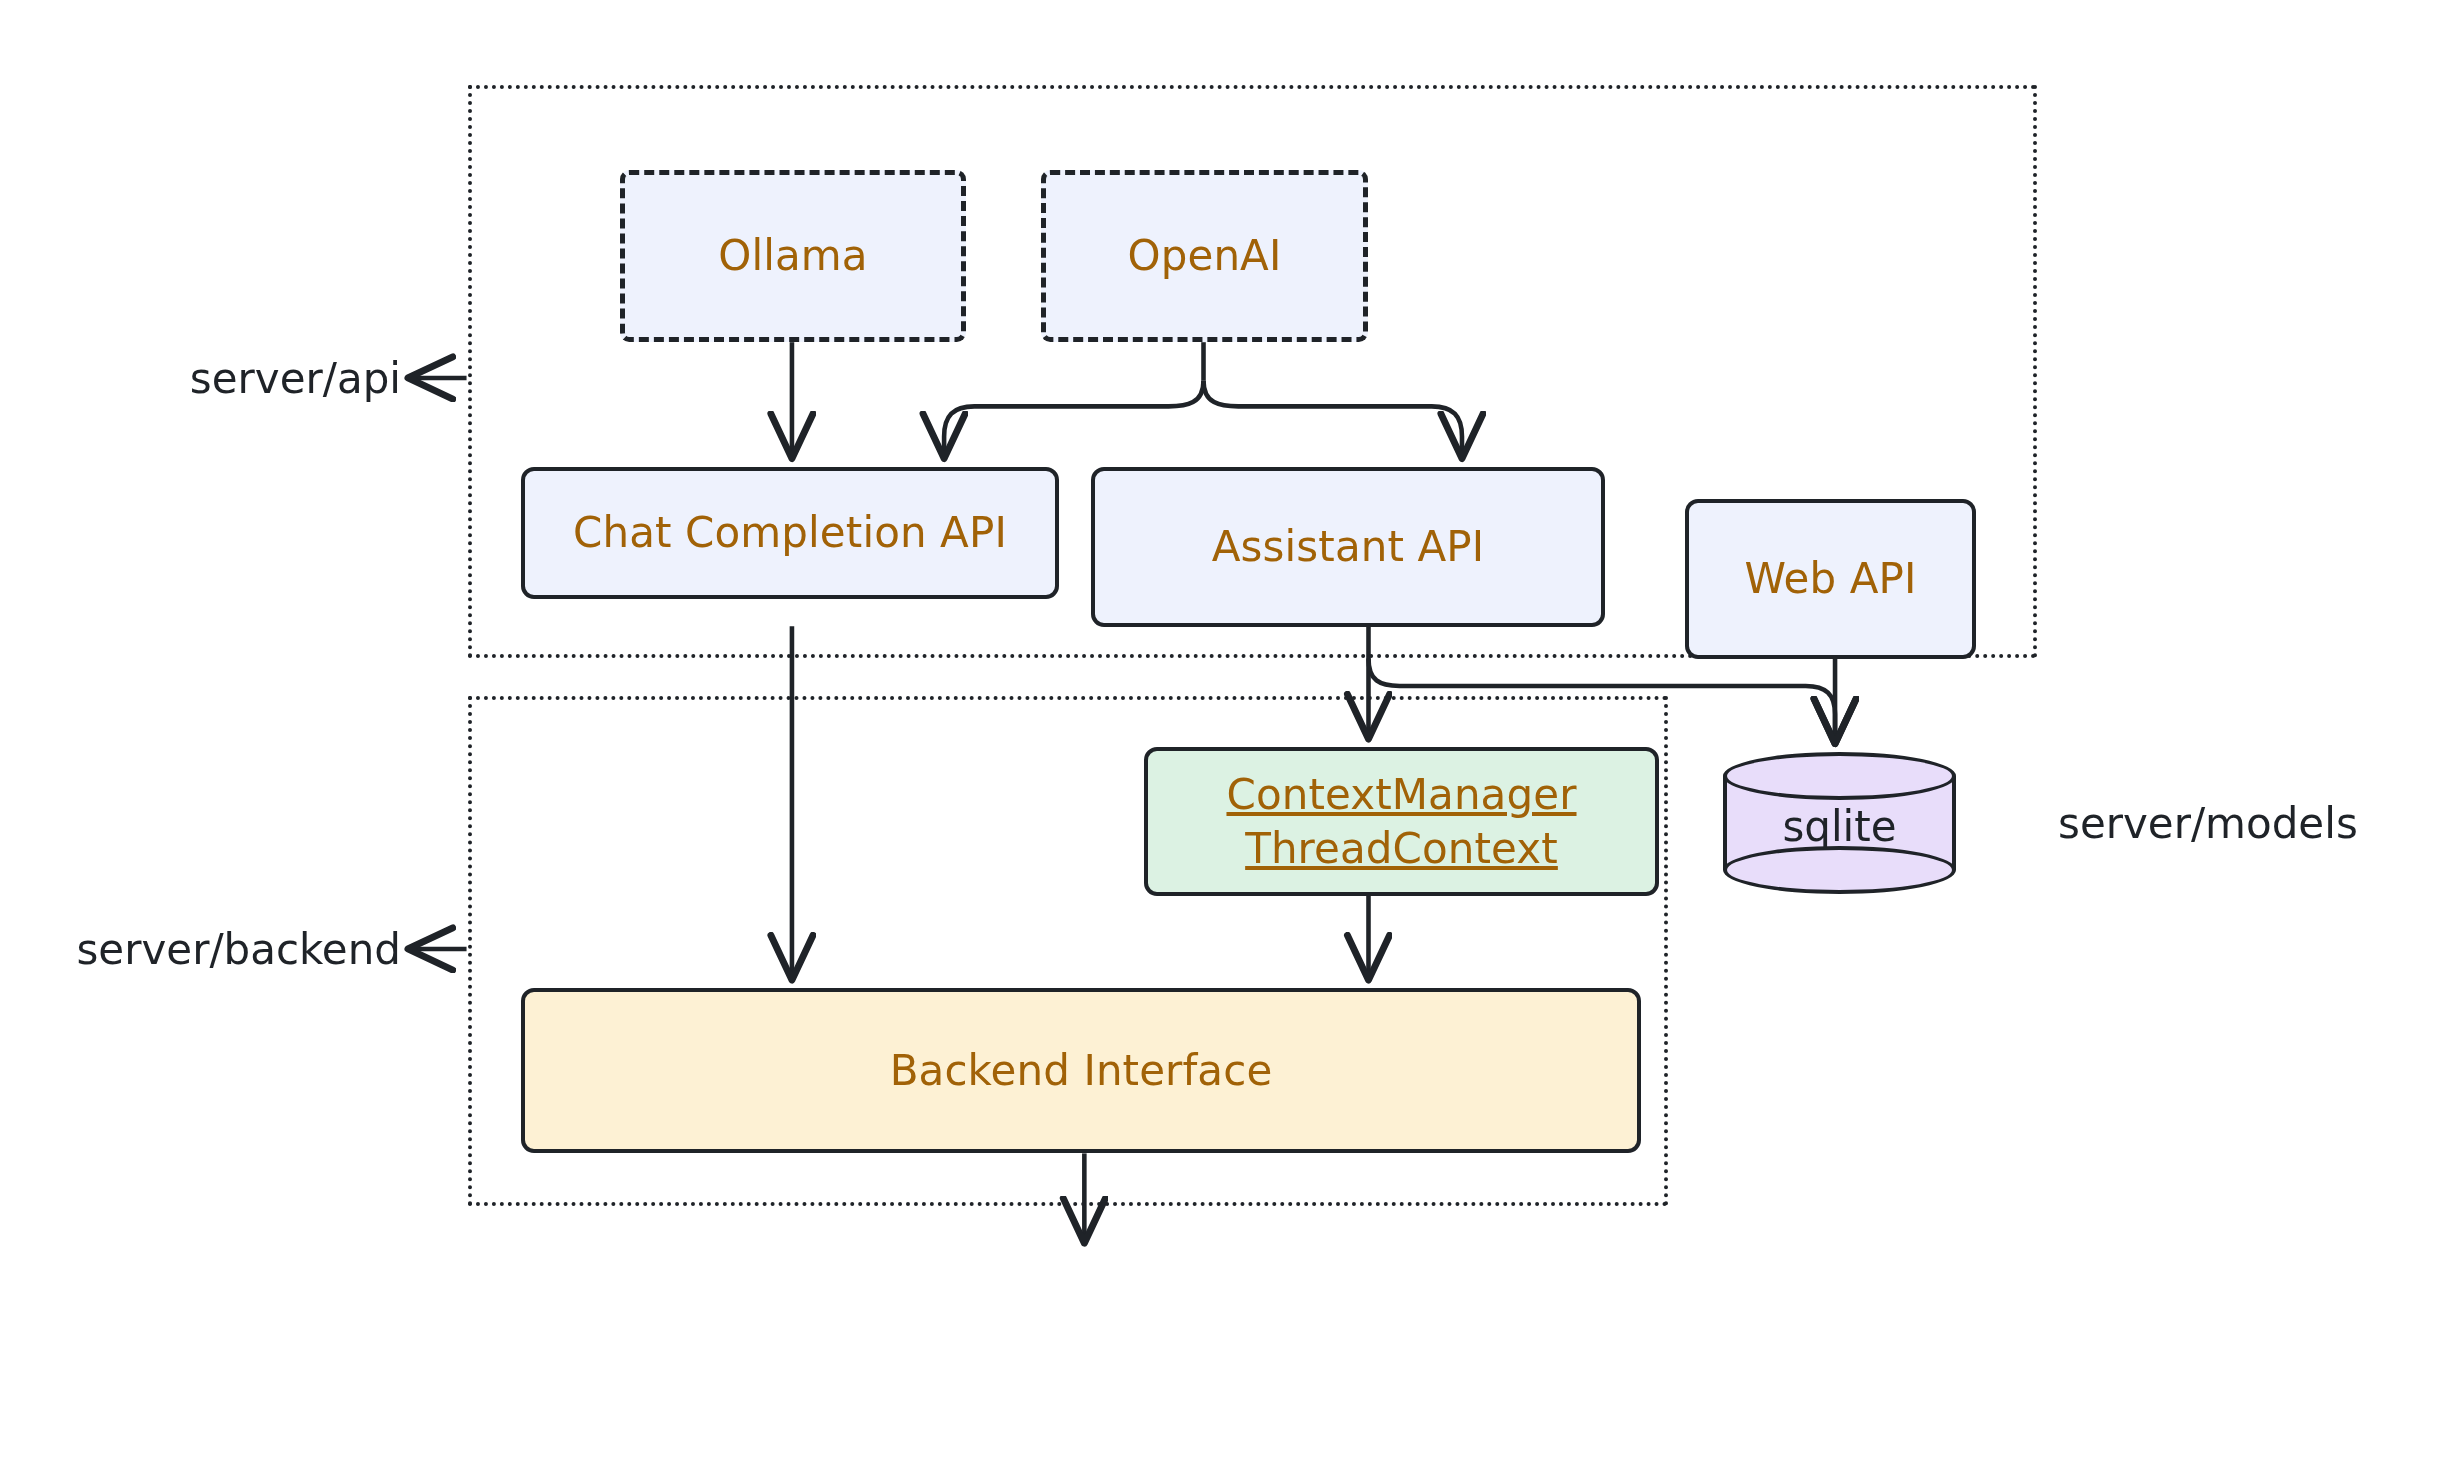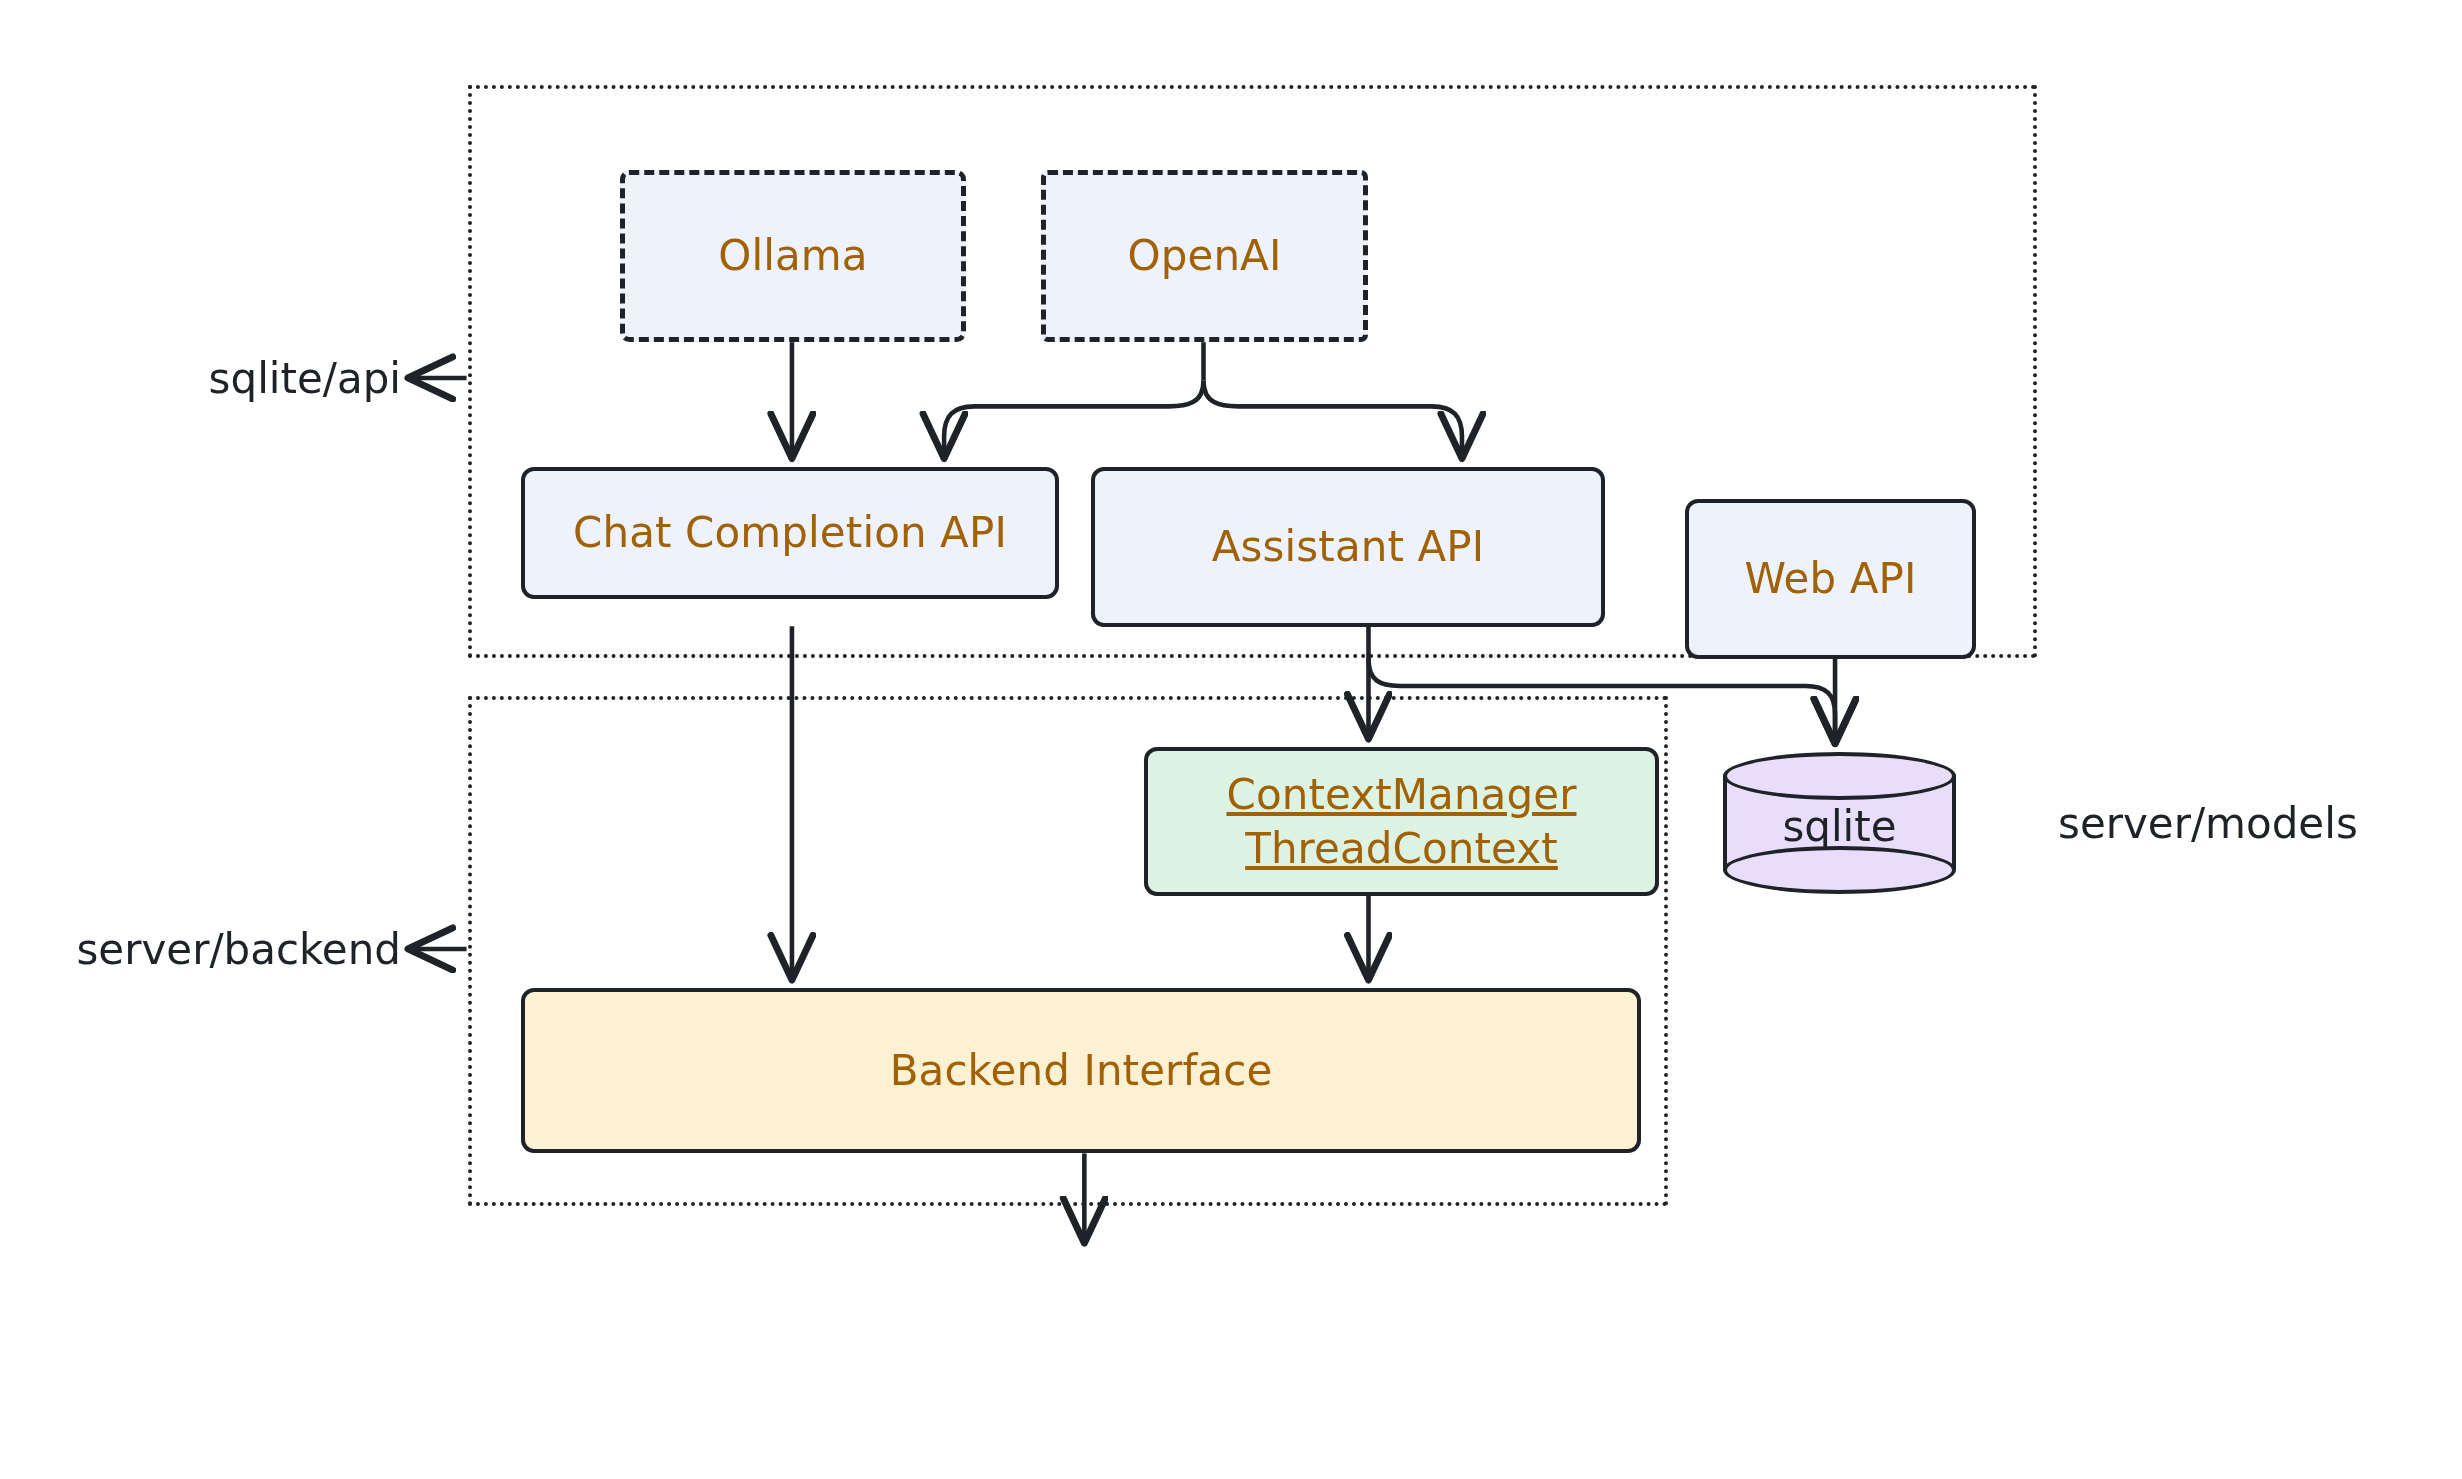--- a/index.html
+++ b/index.html
@@ -145,31 +145,31 @@
 
       <path d="M509,412 L447,412" marker-end="url(#arw)"></path>
       <path d="M509,1035 L447,1035" marker-end="url(#arw)"></path>
     </g>
   </svg>
 
   <div class="cluster" style="left:468px; top:85px; width:1569px; height:573px;"></div>
 
   <div class="cluster" style="left:468px; top:696px; width:1200px; height:510px;"></div>
 
-  <div class="freetext right-align" style="left:0px; top:354px; width:401px;">sqlite/api</div>
+  <div class="freetext right-align" style="left:0px; top:354px; width:401px;">server/api</div>
 
   <div class="freetext right-align" style="left:0px; top:925px; width:401px;">server/backend</div>
 
   <div class="freetext" style="left:2058px; top:799px;">server/models</div>
 
   <div class="node dashed" style="left:620px; top:170px; width:346px; height:172px; background:#eef2fd;">
     <span class="lbl">Ollama</span>
   </div>
 
-  <div class="node dashed" style="left:1041px; top:170px; width:327px; height:172px; background:#eef2fd;border-radius:7px;">
+  <div class="node dashed" style="left:1041px; top:170px; width:327px; height:172px; background:#eef2fd;">
     <span class="lbl">OpenAI</span>
   </div>
 
   <div class="node" style="left:521px; top:467px; width:538px; height:132px; background:#eef2fd;">
     <span class="lbl">Chat Completion API</span>
   </div>
 
   <div class="node" style="left:1091px; top:467px; width:514px; height:160px; background:#eef2fd;">
     <span class="lbl">Assistant API</span>
   </div>

